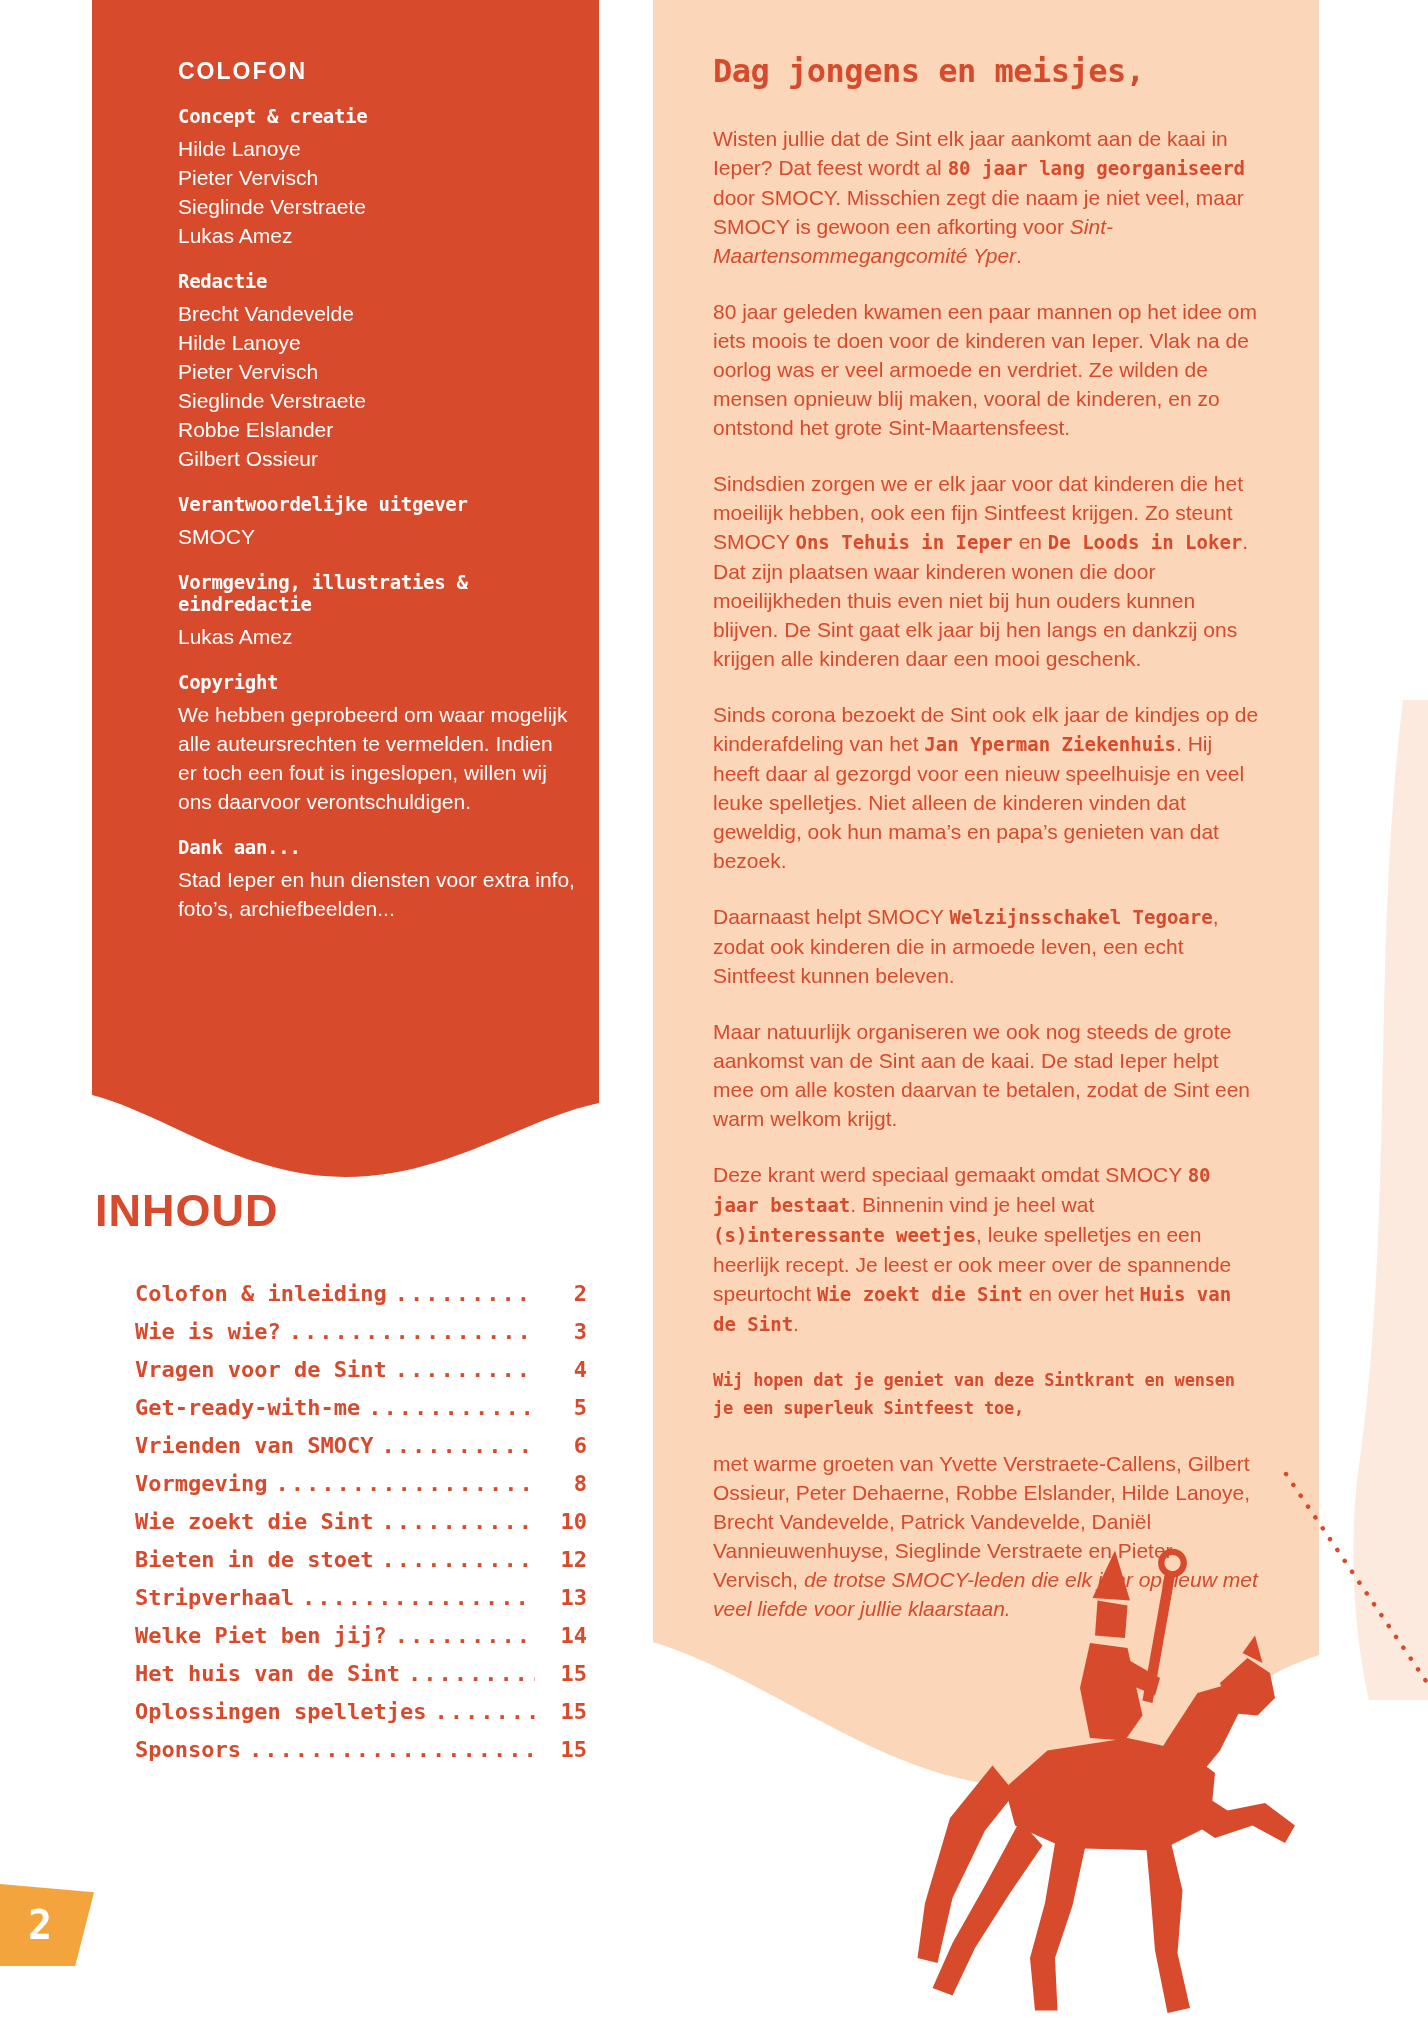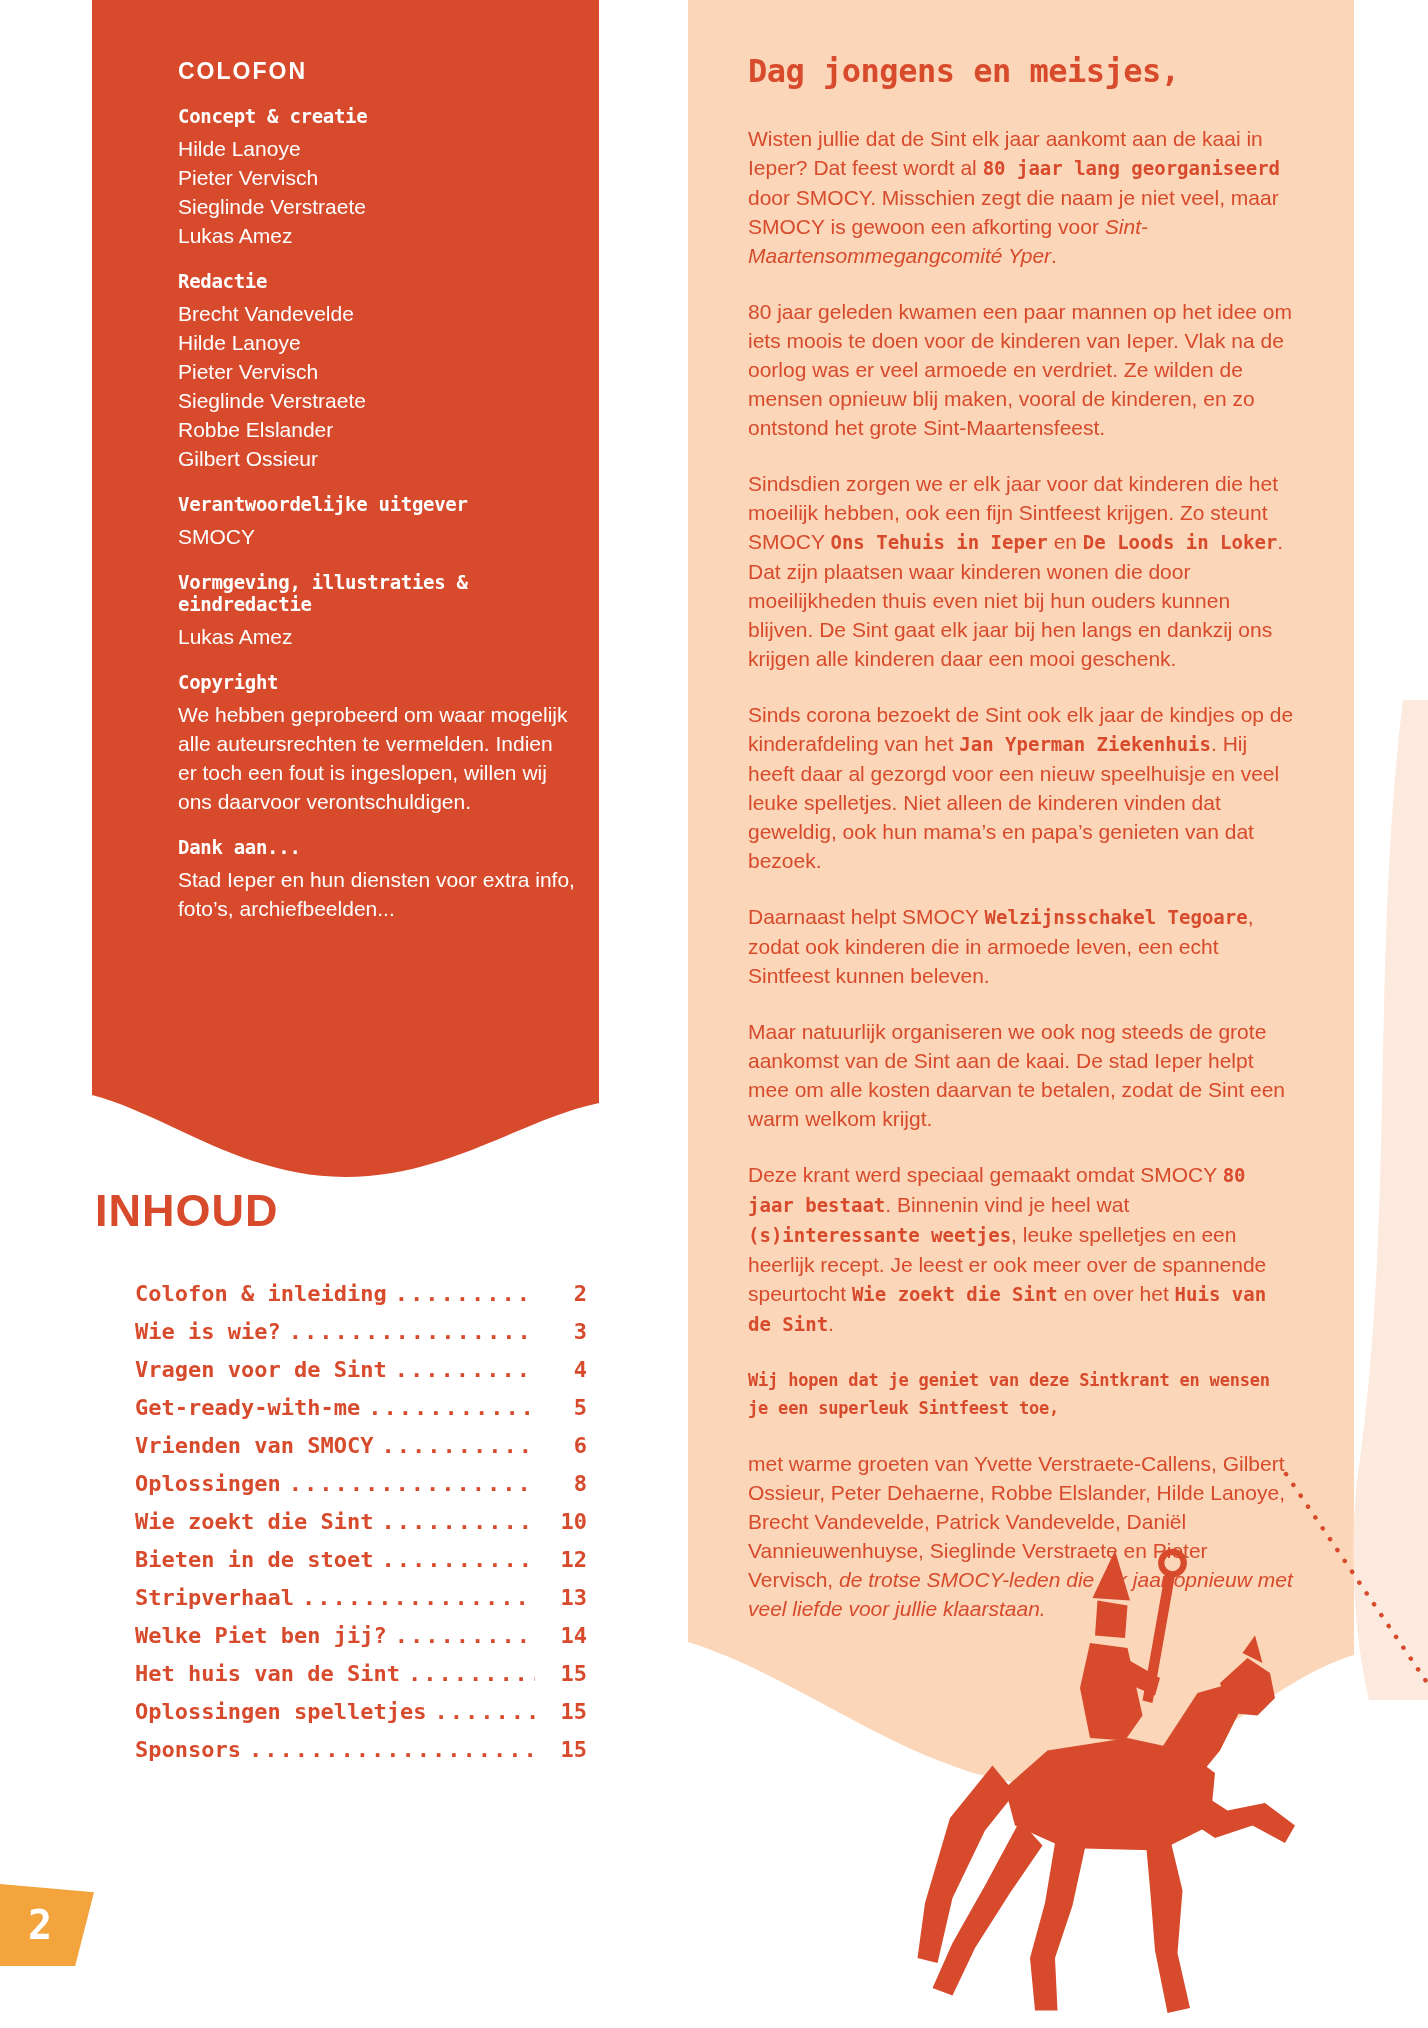--- a/index.html
+++ b/index.html
@@ -29,21 +29,21 @@
 
   
   .inhoud{position:absolute;left:95px;top:1185px;width:492px;color:var(--red);}
   .inhoud-title{margin:0 0 44px 0;font-size:45px;font-weight:900;letter-spacing:1px;color:var(--red);}
   .toc-row{display:flex;align-items:baseline;font-size:22px;margin-bottom:13px;color:var(--red);}
   .toc-label{white-space:nowrap;margin-left:40px;}
   .toc-dots{flex:1 1 auto;overflow:hidden;white-space:nowrap;margin:0 6px 0 8px;letter-spacing:2px;}
   .toc-page{flex:0 0 46px;text-align:right;}
 
   
-  .intro-panel{position:absolute;left:688px;top:0;width:626px;}
+  .intro-panel{position:absolute;left:653px;top:0;width:626px;}
   .intro-bg{width:666px;height:1600px;background:var(--peach);}
   .intro-wave{display:block;width:666px;height:200px;fill:var(--peach);}
   .intro-inner{position:absolute;left:0;top:0;width:666px;padding:52px 56px 0 60px;color:var(--red);}
   .intro-title{margin:0 0 34px 0;font-size:32px;color:var(--red);letter-spacing:-0.5px;}
   .intro-p{margin:0 0 27px 0;font-size:21px;line-height:29px;}
   .seg-b{font-family:"DejaVu Sans Mono",monospace;font-weight:700;font-size:19px;}
   .seg-i{font-style:italic;}
   .sig{font-family:"DejaVu Sans Mono",monospace;font-weight:700;font-size:17px;line-height:28px;letter-spacing:-0.2px;}
 
   
@@ -135,21 +135,21 @@
           <span class="toc-label">Get-ready-with-me</span>
           <span class="toc-dots">......................................................................</span>
           <span class="toc-page">5</span>
         </div>
         <div class="toc-row hand">
           <span class="toc-label">Vrienden van SMOCY</span>
           <span class="toc-dots">......................................................................</span>
           <span class="toc-page">6</span>
         </div>
         <div class="toc-row hand">
-          <span class="toc-label">Oplossingen</span>
+          <span class="toc-label">Vormgeving</span>
           <span class="toc-dots">......................................................................</span>
           <span class="toc-page">8</span>
         </div>
         <div class="toc-row hand">
           <span class="toc-label">Wie zoekt die Sint</span>
           <span class="toc-dots">......................................................................</span>
           <span class="toc-page">10</span>
         </div>
         <div class="toc-row hand">
           <span class="toc-label">Bieten in de stoet</span>

